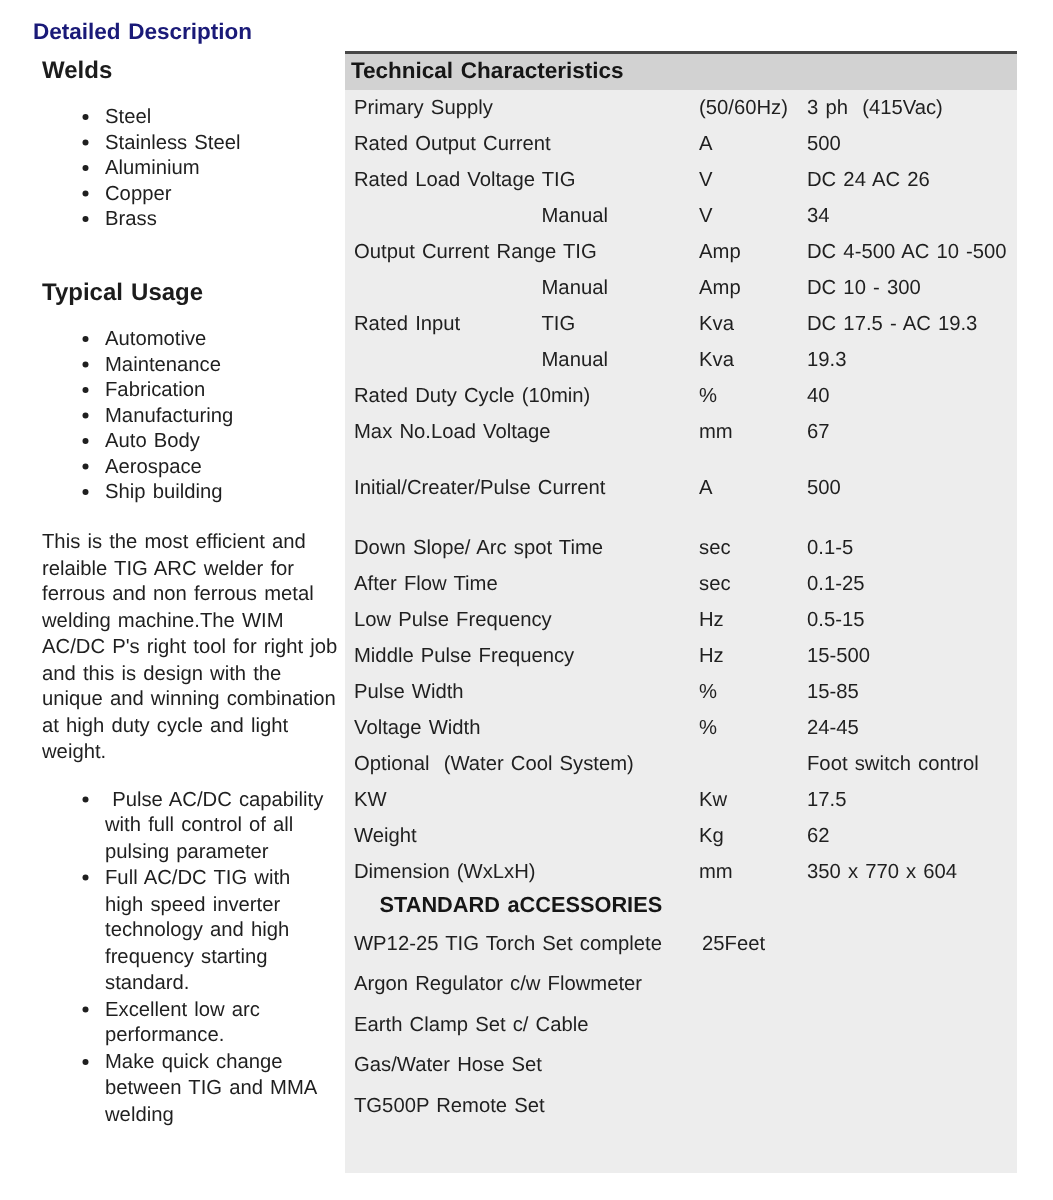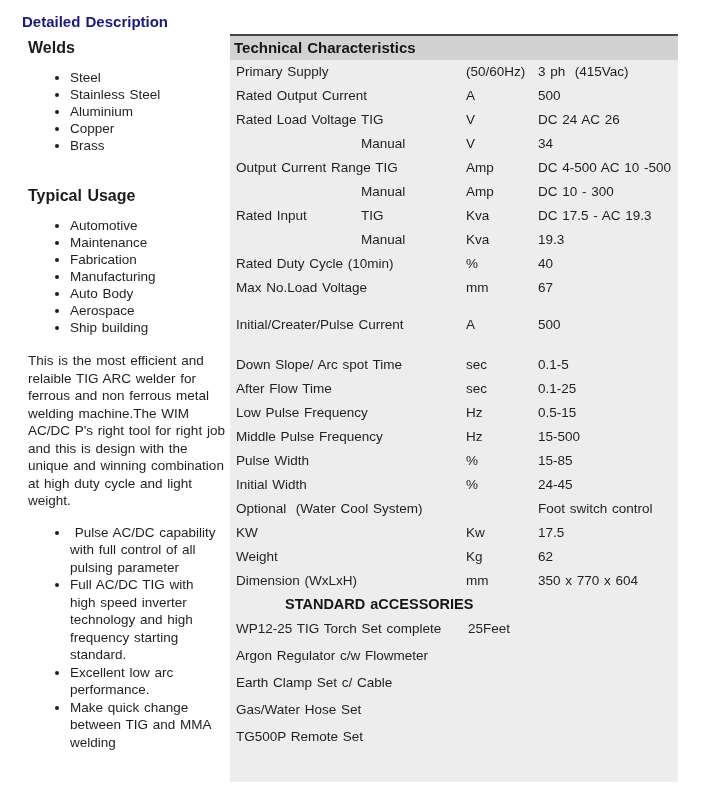--- a/index.html
+++ b/index.html
@@ -24,21 +24,21 @@
     background:#ededed;border-top:2px solid #474747;box-sizing:border-box;
   }
   .spec-header{height:24px;line-height:24px;background:#d2d2d2;font-size:15px;font-weight:bold;padding-left:4px;color:#161616;}
   .spec-row{position:relative;height:24px;line-height:24px;font-size:13.5px;}
   .spec-spacer{height:13px;}
   .cell{position:absolute;top:0;white-space:pre;}
   .cell-label{left:6px;}
   .cell-sub{left:131px;}
   .cell-unit{left:236px;}
   .cell-value{left:308px;}
-  .acc-heading{height:22px;line-height:22px;font-size:14.5px;font-weight:bold;padding-left:23px;color:#161616;margin-left:32px;}
+  .acc-heading{height:22px;line-height:22px;font-size:14.5px;font-weight:bold;padding-left:23px;color:#161616;}
   .acc-row{position:relative;height:27px;line-height:27px;font-size:13.5px;}
   .acc-name{left:6px;}
   .acc-value{left:238px;}
 </style>
 </head>
 <body>
 
 <div class="sidebar">
   <div class="page-title">Detailed Description</div>
 
@@ -190,21 +190,21 @@
       </div>
 
       <div class="spec-row">
         <span class="cell cell-label">Pulse Width</span>
         <span class="cell cell-sub"></span>
         <span class="cell cell-unit">%</span>
         <span class="cell cell-value">15-85</span>
       </div>
 
       <div class="spec-row">
-        <span class="cell cell-label">Initial Width</span>
+        <span class="cell cell-label">Voltage Width</span>
         <span class="cell cell-sub"></span>
         <span class="cell cell-unit">%</span>
         <span class="cell cell-value">24-45</span>
       </div>
 
       <div class="spec-row">
         <span class="cell cell-label">Optional  (Water Cool System)</span>
         <span class="cell cell-sub"></span>
         <span class="cell cell-unit"></span>
         <span class="cell cell-value">Foot switch control</span>

